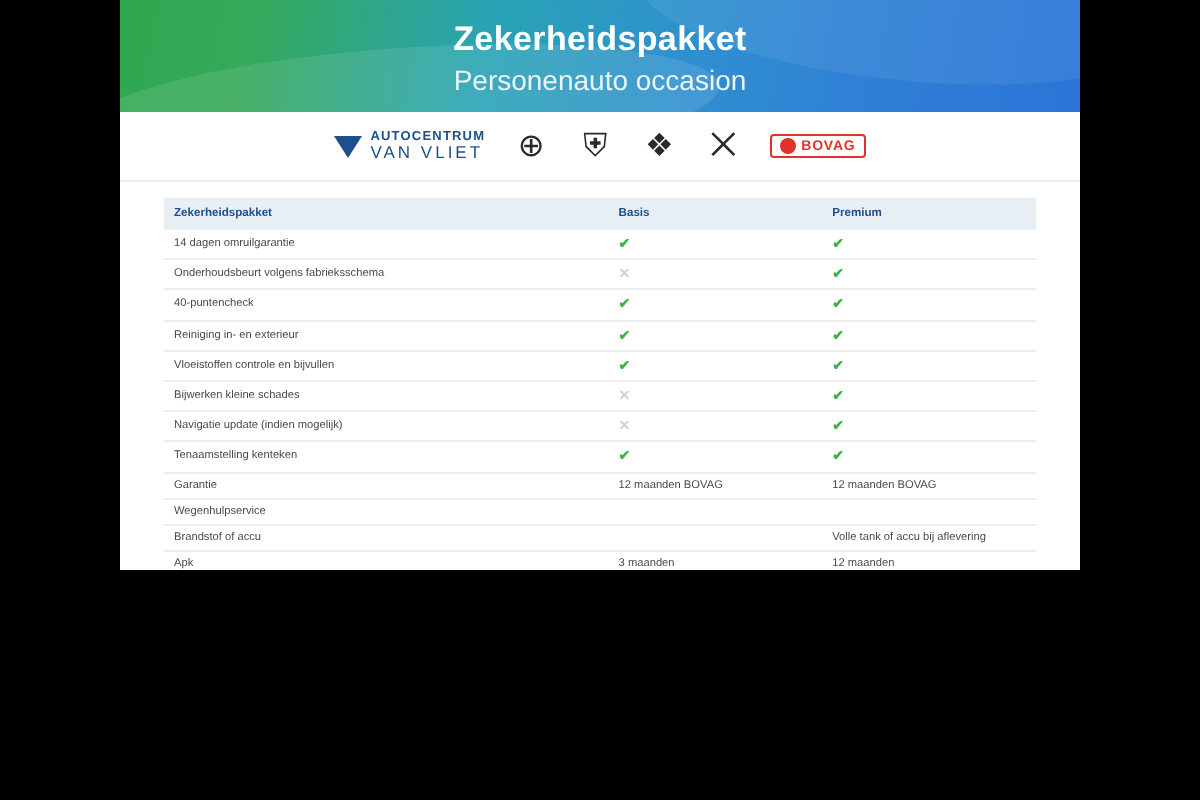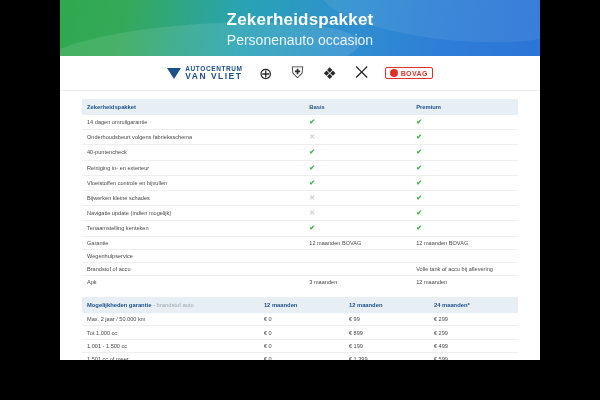--- a/index.html
+++ b/index.html
@@ -1,32 +1,32 @@
 <!DOCTYPE html>
 <html><head>
 <meta charset="utf-8">
 <style>
   html,body{margin:0;padding:0;background:#000;}
   body{width:600px;height:400px;overflow:hidden;font-family:"Liberation Sans",sans-serif;}
-  #page{position:absolute;left:60px;top:0;width:480px;height:360px;background:#ffffff;overflow:hidden;}
+  #page{position:absolute;left:60px;top:0;width:480px;height:285px;background:#ffffff;overflow:hidden;}
 
   
   .hdr{position:relative;height:56px;background:linear-gradient(100deg,#2fa84f 0%,#35a95a 14%,#29a3b4 38%,#2f8fd0 60%,#2f7fd6 78%,#2b74d8 100%);overflow:hidden;}
   .hdr .swoosh{position:absolute;bottom:-28px;left:-20px;width:320px;height:60px;background:rgba(255,255,255,.10);border-radius:50%;transform:rotate(-4deg);}
   .hdr .swoosh2{position:absolute;top:-30px;right:-40px;width:260px;height:70px;background:rgba(255,255,255,.07);border-radius:50%;transform:rotate(6deg);}
   .hdr-title{position:absolute;left:0;right:0;top:10px;text-align:center;color:#fff;font-size:17px;font-weight:bold;letter-spacing:.2px;}
   .hdr-sub{position:absolute;left:0;right:0;top:32px;text-align:center;color:#eaf4fb;font-size:14px;}
 
   
   .logostrip{height:34px;display:flex;align-items:center;justify-content:center;gap:14px;border-bottom:1px solid #ececec;background:#fff;}
   .avv{display:flex;align-items:center;gap:4px;}
   .avv .chev{width:0;height:0;border-left:7px solid transparent;border-right:7px solid transparent;border-top:11px solid #1d4f8b;}
   .avv .txt{line-height:1;}
   .avv .t1{font-size:6.5px;font-weight:bold;color:#1d4f8b;letter-spacing:.6px;}
-  .avv .t2{font-size:8.5px;font-weight:bold;color:#1d4f8b;letter-spacing:1.5px;}
+  .avv .t2{font-size:8.5px;font-weight:normal;color:#1d4f8b;letter-spacing:1.5px;}
   .mk{width:18px;height:18px;display:flex;align-items:center;justify-content:center;color:#2b2b2b;}
   .bovag{border:1.5px solid #e0322b;border-radius:2px;padding:1px 4px;display:flex;align-items:center;gap:3px;}
   .bovag .dot{width:8px;height:8px;border-radius:50%;background:#e0322b;}
   .bovag .bt{font-size:7px;font-weight:bold;color:#e0322b;letter-spacing:.4px;}
 
   
   .wrap{padding:8px 22px 0 22px;}
   table{width:100%;border-collapse:collapse;table-layout:fixed;}
   th,td{text-align:left;font-size:5.6px;color:#4a4a4a;padding:3.1px 5px;}
   thead th{background:#e8eff4;color:#1d4f8b;font-weight:bold;font-size:5.8px;padding:5px 5px;}

